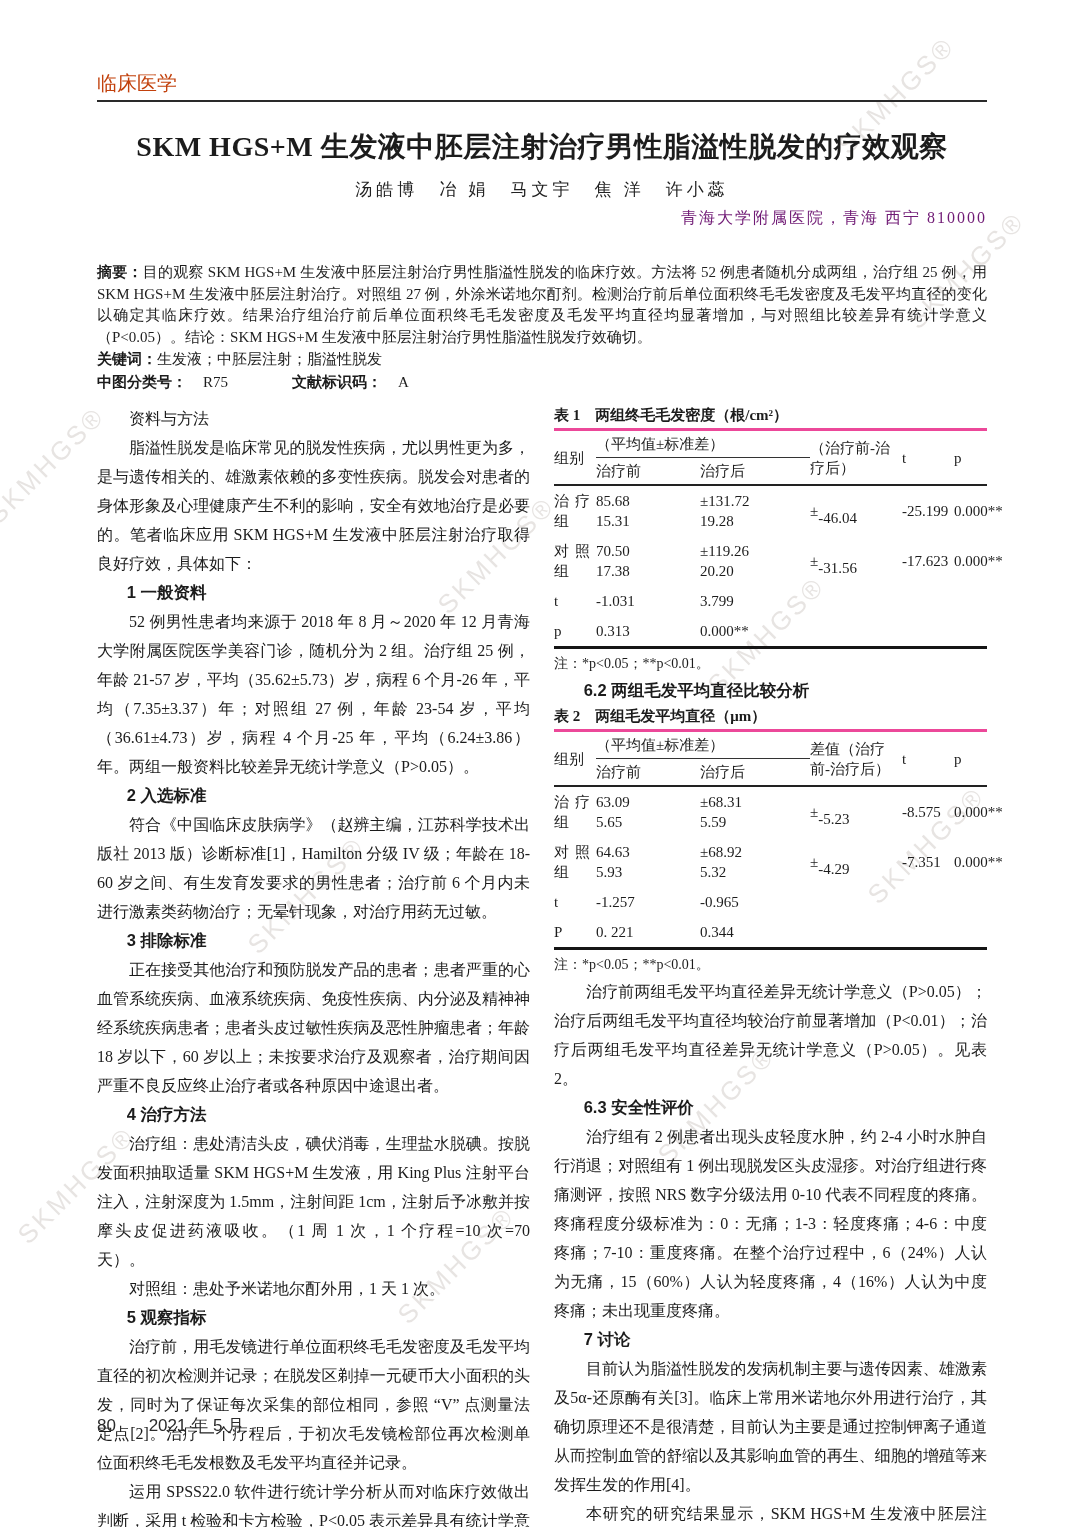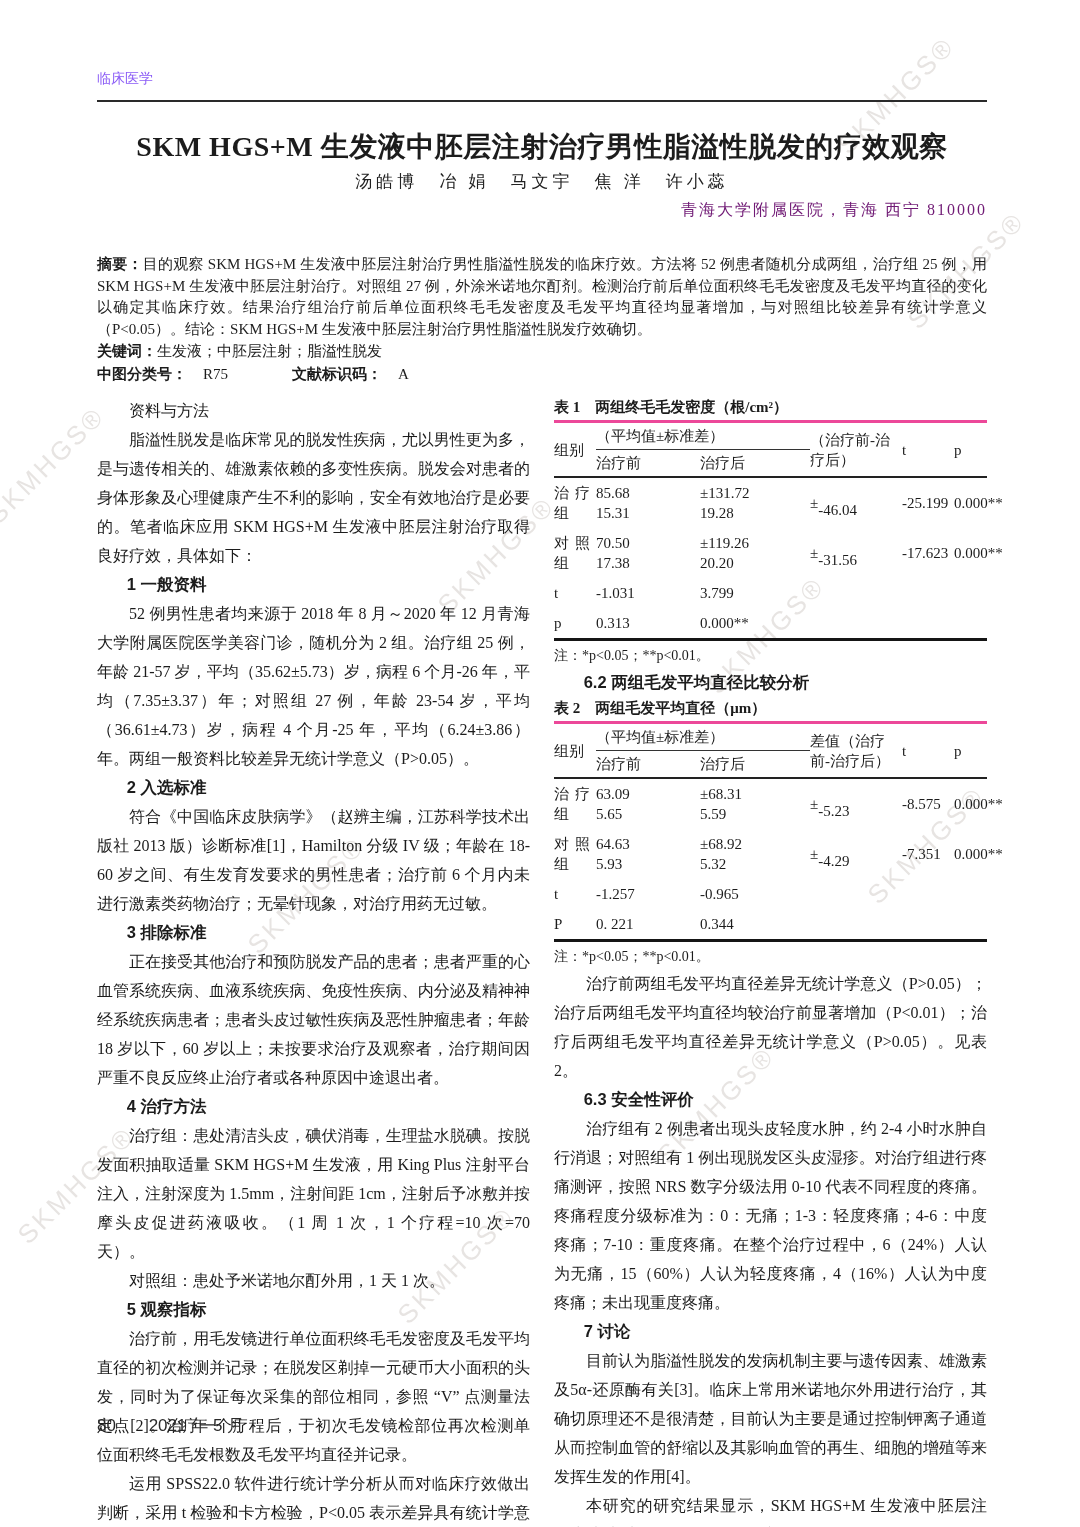--- a/index.html
+++ b/index.html
@@ -6,27 +6,27 @@
   body{
     width:1080px;height:1527px;background:#ffffff;position:relative;overflow:hidden;
     font-family:"Liberation Serif","DejaVu Serif",serif;color:#1c1c1c;
   }
   .page{position:absolute;inset:0;}
   
   .wm{position:absolute;transform:rotate(-45deg);color:rgba(175,165,160,0.30);
       font-size:26px;letter-spacing:3px;font-family:"Liberation Sans",sans-serif;
       white-space:nowrap;pointer-events:none;z-index:0;}
   
-  .section-label{position:absolute;left:97px;top:70px;font-size:14px;
-      font-family:"Liberation Sans","DejaVu Sans",sans-serif;color:#8b5cf6;z-index:2;}
+  .section-label{position:absolute;left:97px;top:70px;font-size:20px;
+      font-family:"Liberation Sans","DejaVu Sans",sans-serif;color:#c2410c;z-index:2;}
   .header-rule{position:absolute;left:97px;top:100px;width:890px;border-top:2px solid #2a2a2a;z-index:2;}
   
   .content{position:absolute;left:97px;top:122px;width:890px;z-index:1;}
   .paper-title{text-align:center;font-size:28px;font-weight:bold;letter-spacing:0.5px;margin:6px 0 0 0;}
-  .authors{text-align:center;font-size:17px;letter-spacing:4px;margin-top:4px;color:#222;}
+  .authors{text-align:center;font-size:17px;letter-spacing:4px;margin-top:12px;color:#222;}
   .affiliation{text-align:right;font-size:16px;letter-spacing:2px;margin-top:7px;color:#701a75;}
   .abstract{margin-top:32px;font-size:15px;line-height:21.5px;text-align:justify;color:#1e1e1e;}
   .abstract .lbl{font-weight:bold;font-family:"Liberation Sans",sans-serif;}
   .meta-line{font-size:15px;line-height:21.5px;}
   .meta-line .lbl{font-weight:bold;font-family:"Liberation Sans",sans-serif;}
   .meta-gap{display:inline-block;width:64px;}
   .clc-gap{display:inline-block;width:16px;}
   
   .columns{display:flex;gap:24px;margin-top:11px;align-items:flex-start;}
   .col{width:433px;font-size:16px;line-height:29px;text-align:justify;}

